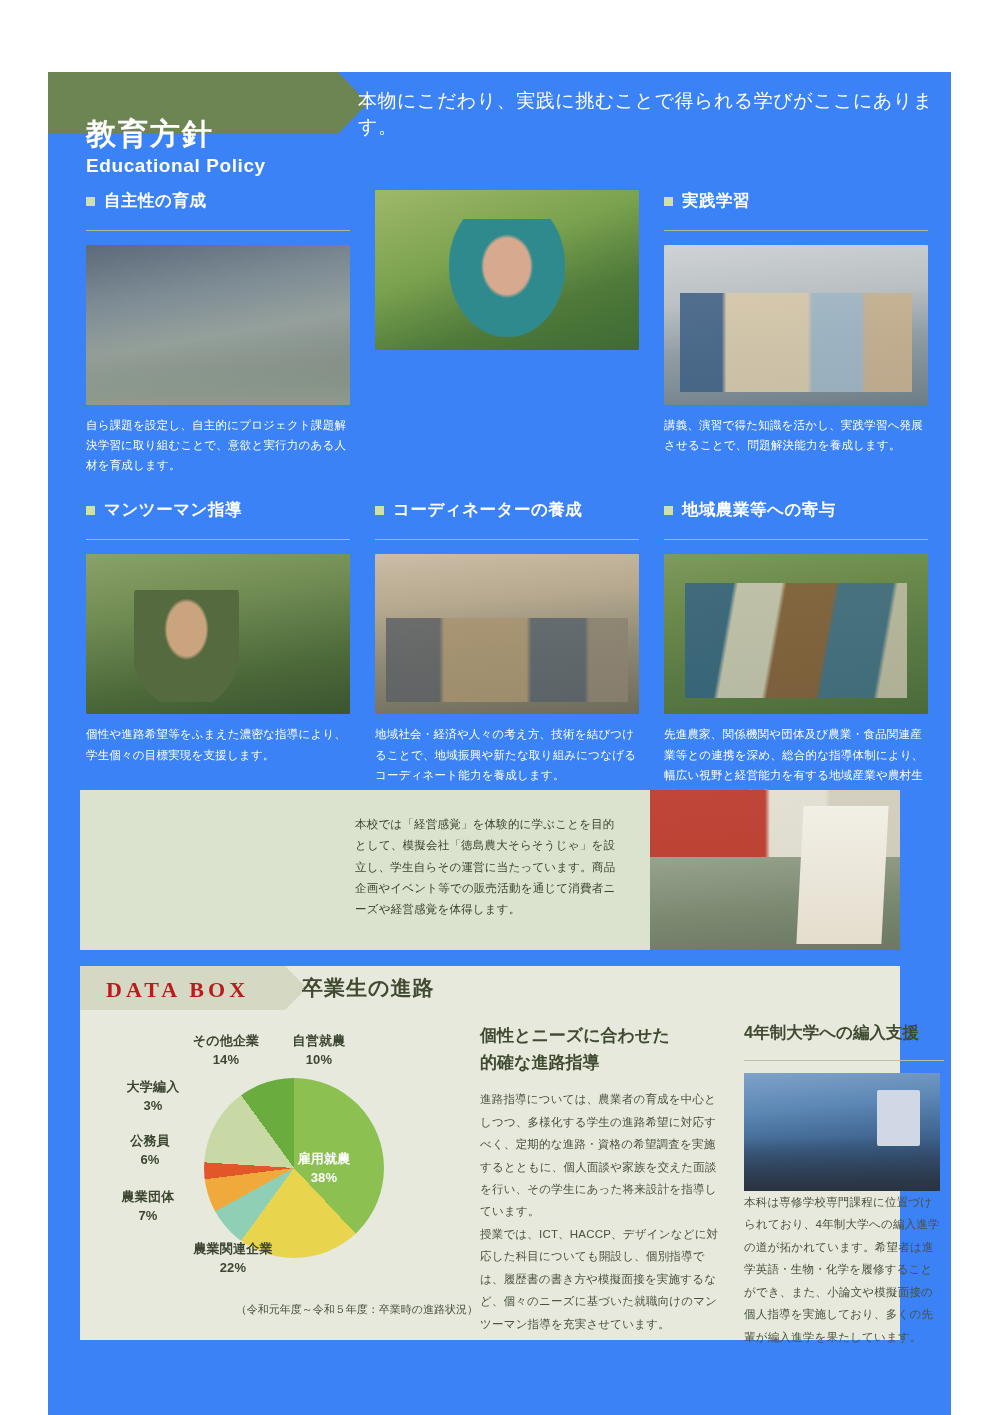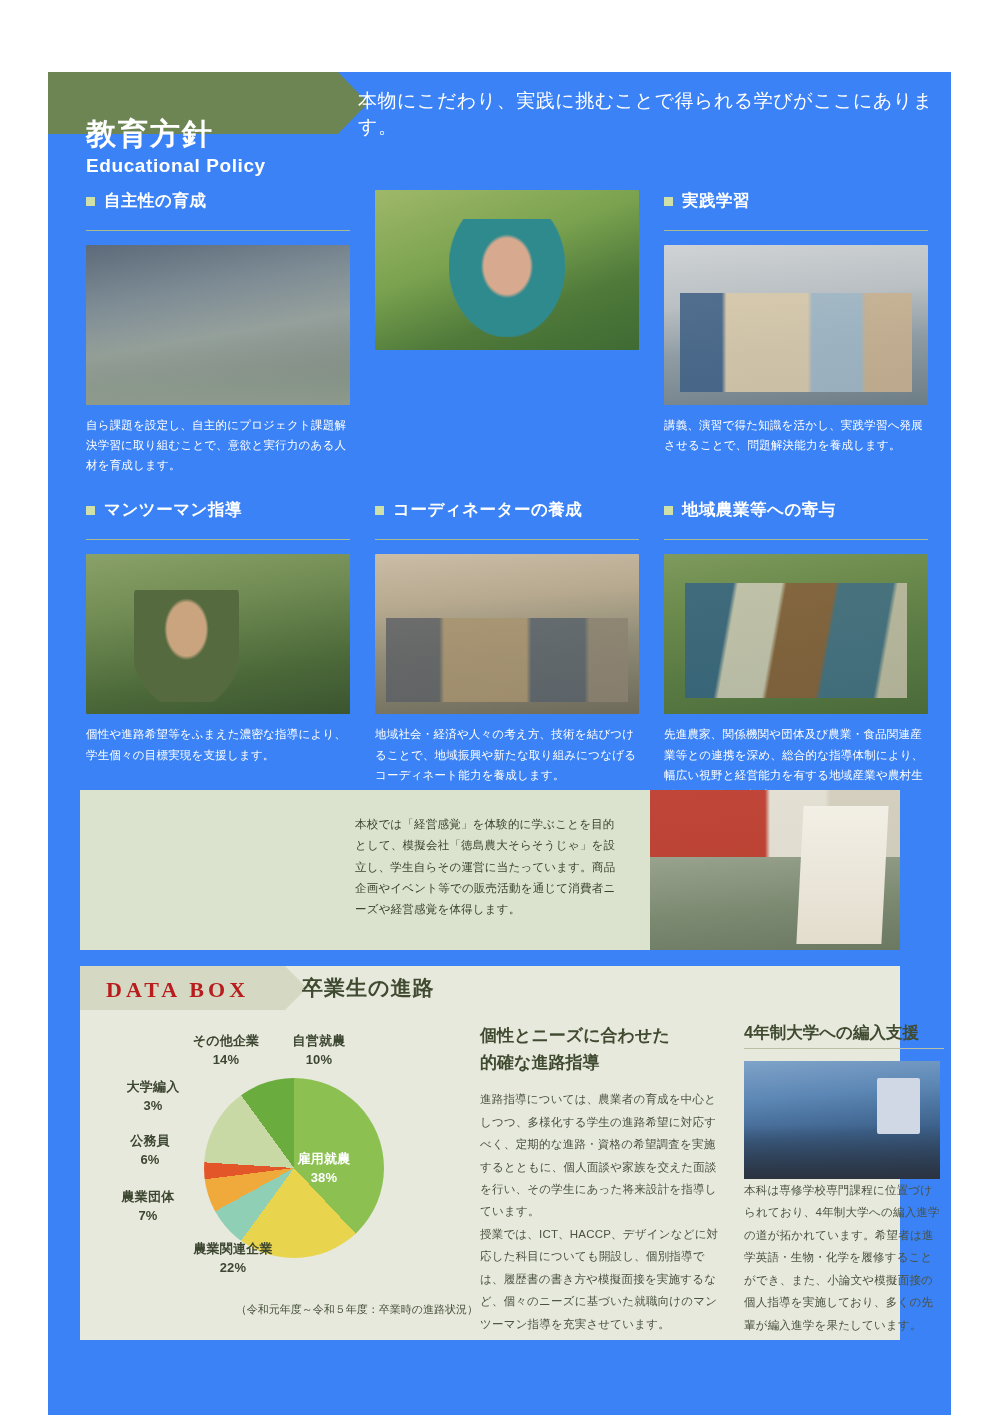--- a/index.html
+++ b/index.html
@@ -172,21 +172,21 @@
     margin:0 0 12px 0;color:#3f4a30;font-size:17px;line-height:1.6;font-weight:bold;
   }
   .col-mid p{
     margin:0;color:#4a5340;font-size:11.5px;line-height:1.95;letter-spacing:.2px;
   }
   .col-right{
     position:absolute;left:664px;top:56px;width:200px;
   }
   .col-right h3{
     margin:0 0 12px 0;color:#3f4a30;font-size:16.5px;font-weight:bold;
-    border-bottom:1px solid #b9c0a6;padding-bottom:4px;
+    border-bottom:1px solid #b9c0a6;padding-bottom:16px;
   }
   .cr-photo{
     width:196px;height:118px;overflow:hidden;position:relative;
     background:linear-gradient(175deg,#7fa3c9 0%,#5c86b4 30%,#3d628c 60%,#2c4a6e 100%);
   }
   .cr-photo:after{
     content:"";position:absolute;left:0;bottom:0;width:100%;height:46%;
     background:linear-gradient(0deg,#2b3340,rgba(43,51,64,0));
   }
   .cr-photo:before{

